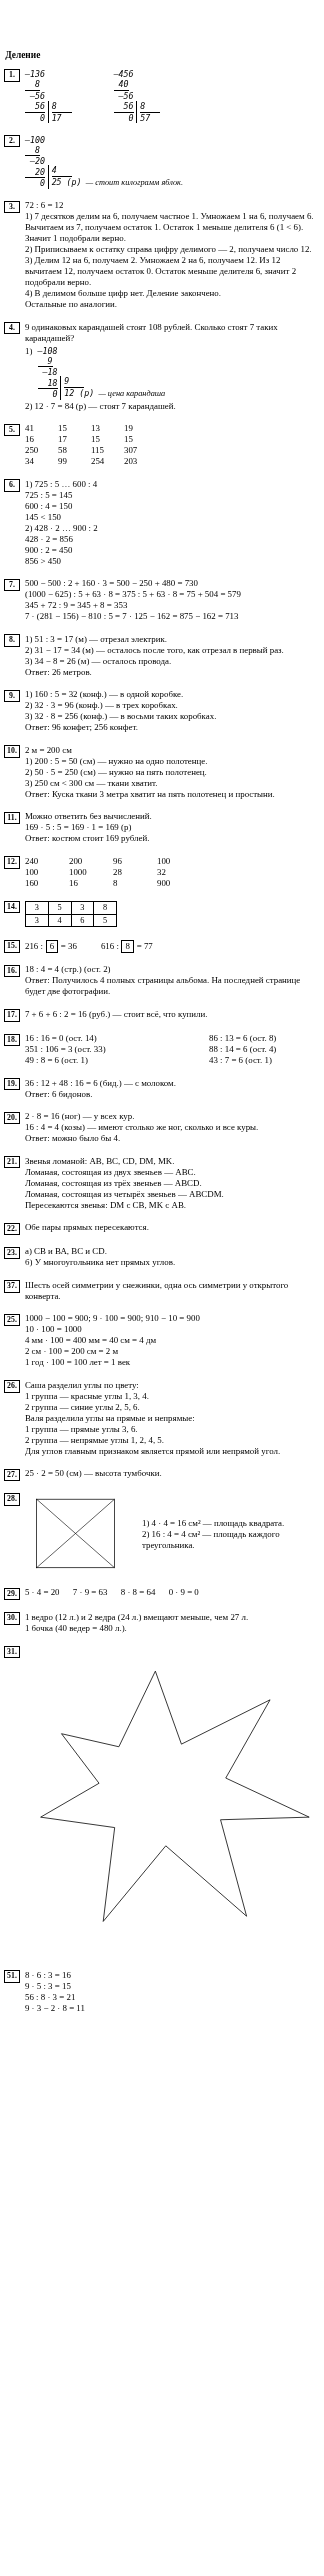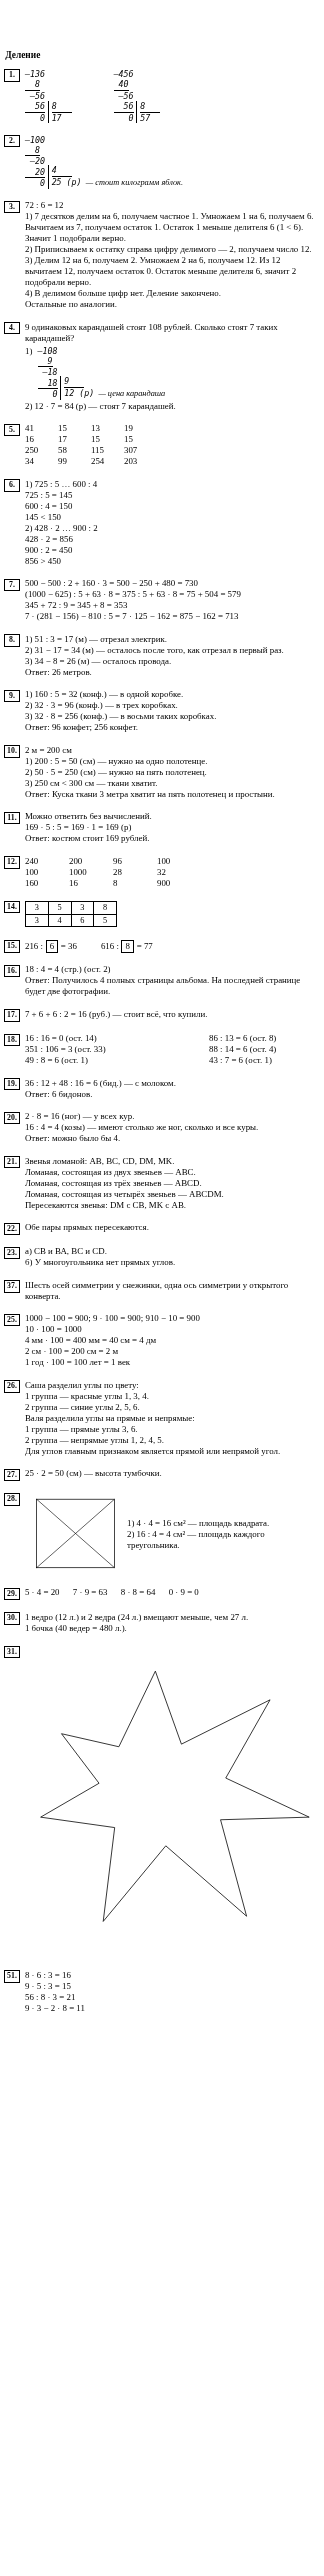--- a/index.html
+++ b/index.html
@@ -59,21 +59,21 @@
 
   
   .boxed{display:inline-block;border:0.5px solid #000;padding:0 3.1px;margin:0 2.6px;}
   .pair2{margin-left:24px;}
 
   
   .two-col{display:flex;gap:28px;}
   .two-col span:first-child{display:inline-block;width:156px;}
 
   
-  .fig-row{display:flex;gap:3px;align-items:center;}
+  .fig-row{display:flex;gap:18px;align-items:center;}
   .figure svg{display:block;}
 </style>
 </head>
 <body>
 
 <div class="page">
 
   <div class="title">
     <div>Деление</div>
   </div>

